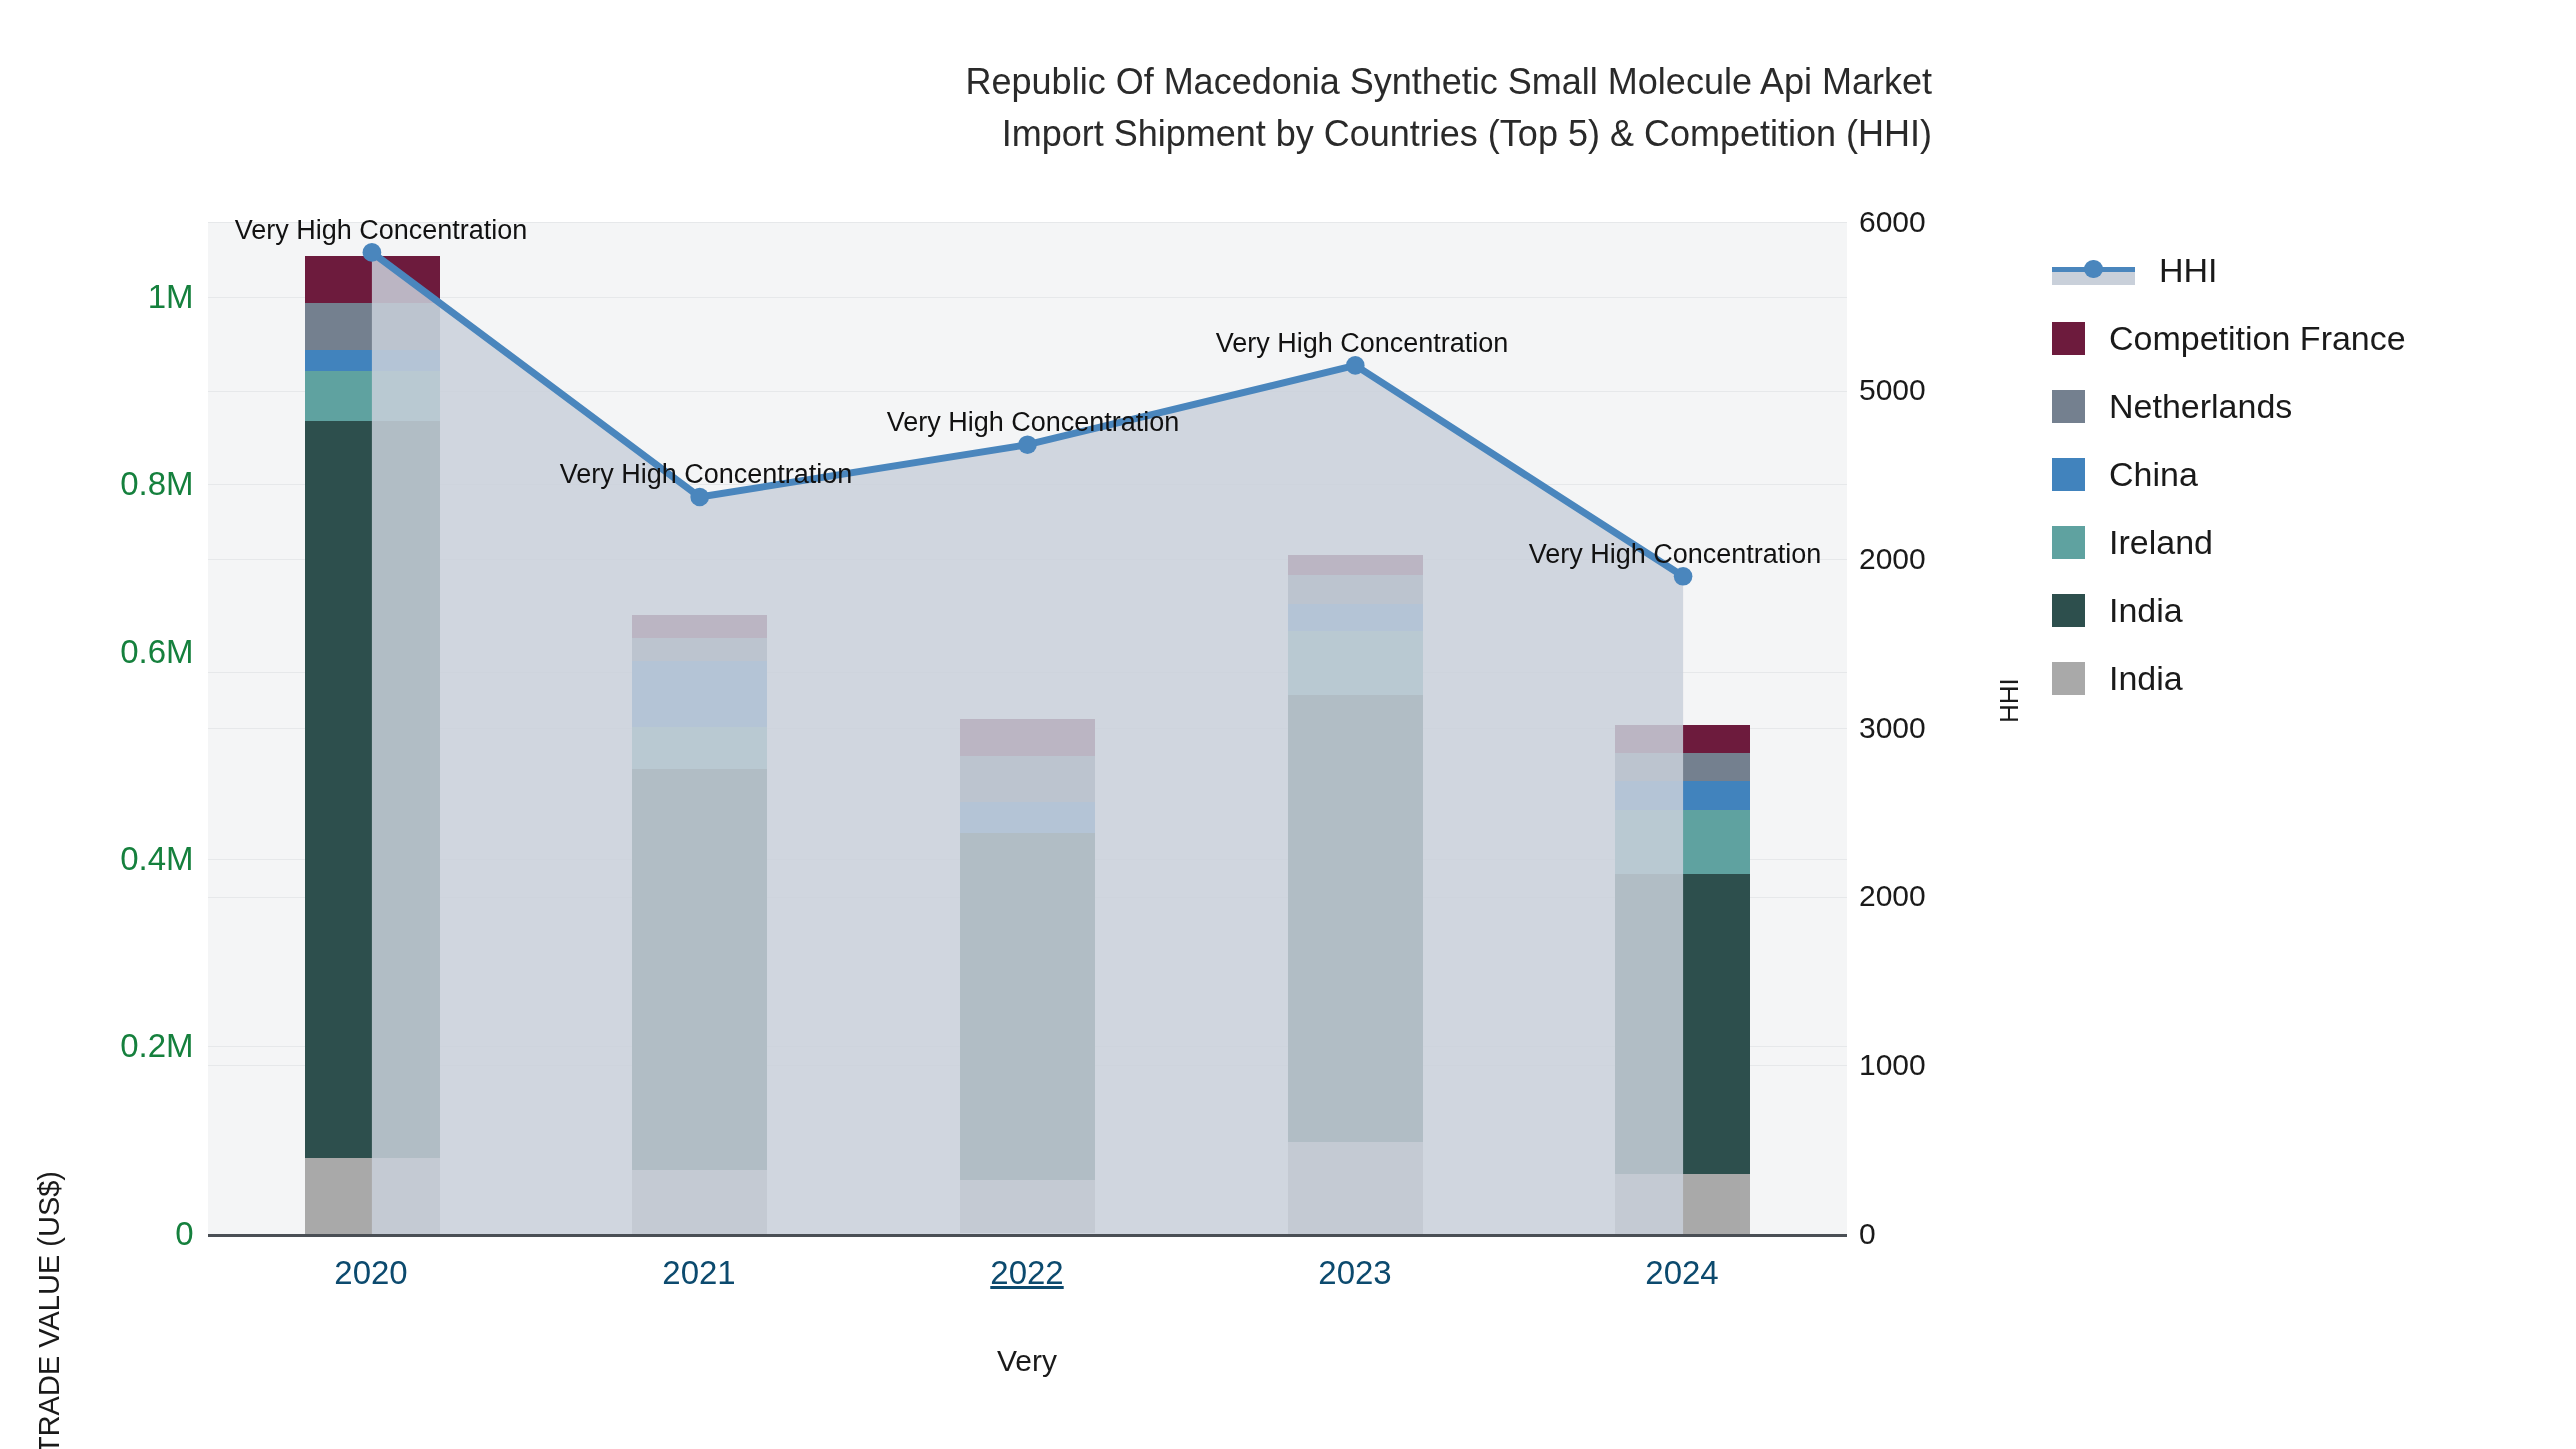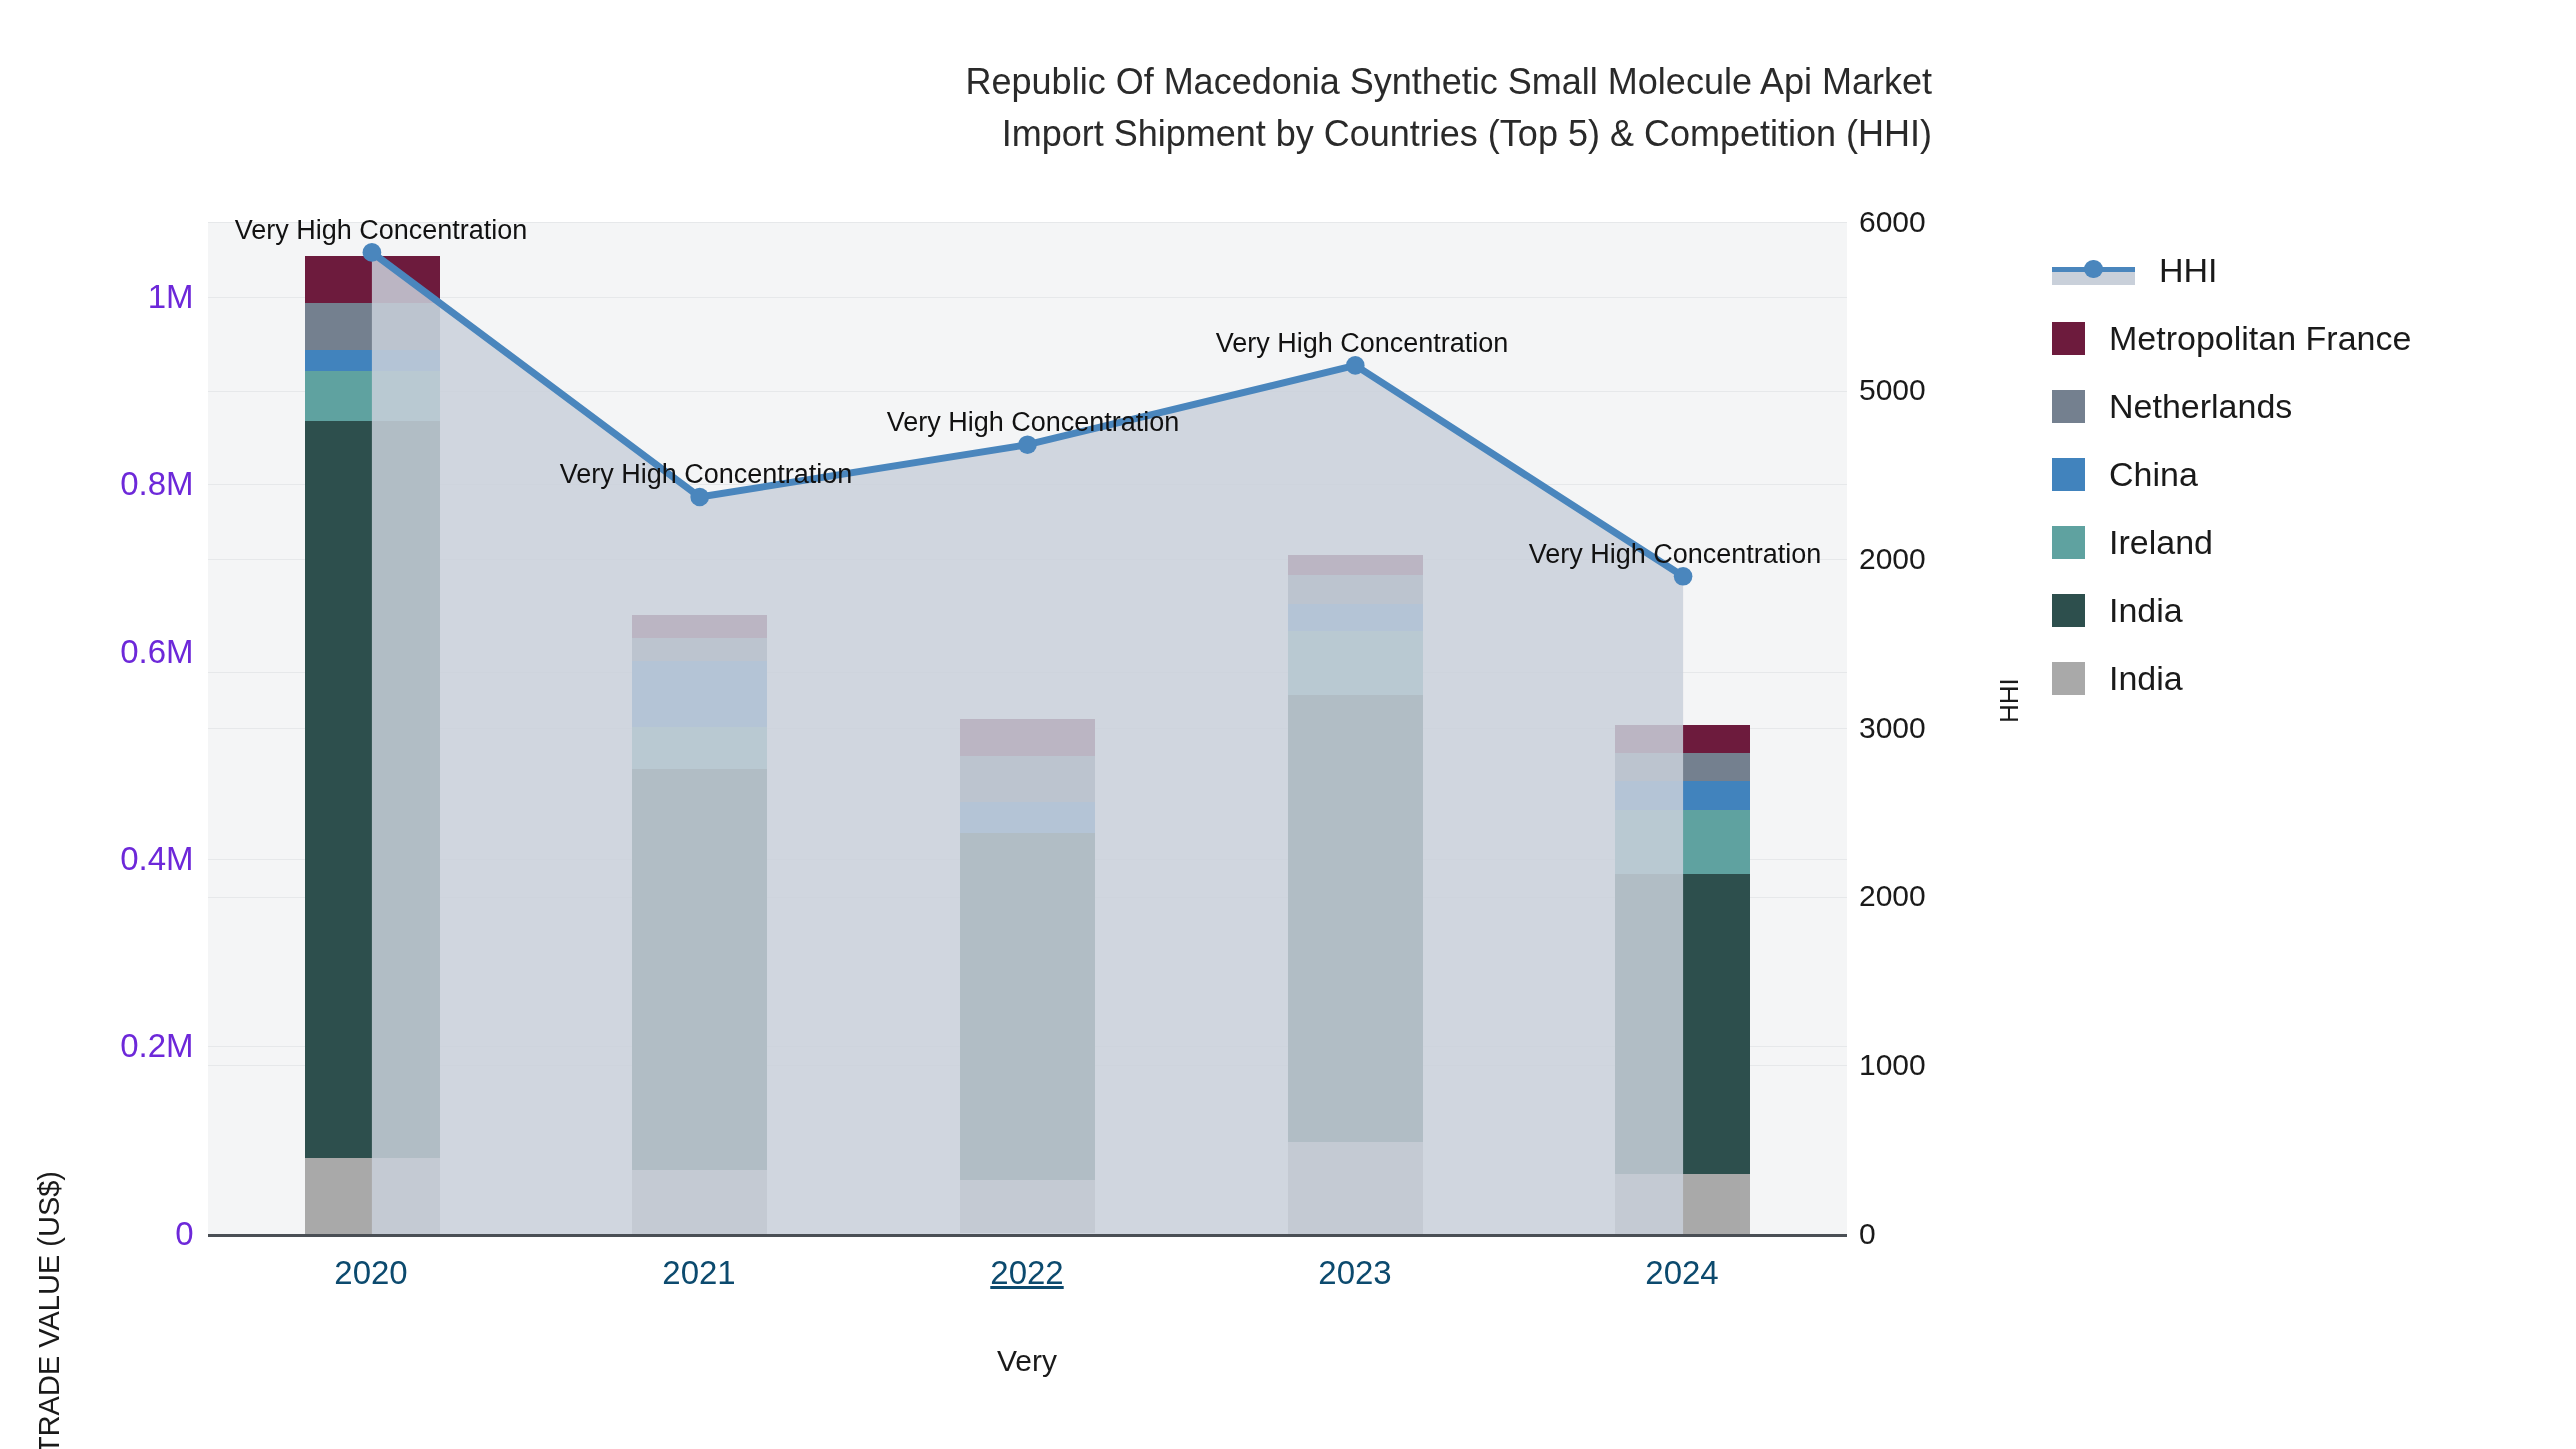--- a/index.html
+++ b/index.html
@@ -20,21 +20,21 @@
   .axis-baseline{position:absolute;left:208px;top:1234px;width:1639px;height:2.9px;background:#4a4f55;}
 
   
   .bar-group{position:absolute;bottom:0;width:135px;}
   .seg{position:absolute;left:0;width:100%;}
 
   
   .overlay-svg{position:absolute;left:208px;top:222px;width:1639px;height:1013px;pointer-events:none;}
 
   
-  .ytick-left{position:absolute;right:1.4px;transform:translateY(-50%);font-size:33px;color:#6d28d9;white-space:nowrap;}
+  .ytick-left{position:absolute;right:1.4px;transform:translateY(-50%);font-size:33px;color:#15803d;white-space:nowrap;}
   .ytick-left-wrap{position:absolute;left:0px;top:0;width:195px;height:1449px;}
   .ytick-right-wrap{position:absolute;left:1859px;top:0;width:215px;height:1449px;}
   .ytick-right{position:absolute;left:0;transform:translateY(-50%);font-size:30px;color:#1a1a1a;white-space:nowrap;}
 
   .xtick{position:absolute;top:1254px;transform:translateX(-50%);font-size:33px;color:#0c4a6e;white-space:nowrap;}
 
   .axis-title-left{position:absolute;left:-114px;top:716px;width:301px;text-align:center;
      transform:rotate(-90deg);transform-origin:center center;font-size:29px;color:#1a1a1a;white-space:nowrap;}
   .axis-title-left-holder{position:absolute;left:13px;top:580px;width:43px;height:286px;}
 
@@ -181,21 +181,21 @@
       <div class="legend-row">
         <div class="legend-line-mark">
           <div class="ll-area"></div>
           <div class="ll-line"></div>
           <div class="ll-dot"></div>
         </div>
         <div class="legend-label">HHI</div>
       </div>
       <div class="legend-row">
         <div class="legend-swatch" style="background: rgb(109, 27, 61);"></div>
-        <div class="legend-label">Metropolitan France</div>
+        <div class="legend-label">Competition France</div>
       </div>
       <div class="legend-row">
         <div class="legend-swatch" style="background: rgb(116, 128, 143);"></div>
         <div class="legend-label">Netherlands</div>
       </div>
       <div class="legend-row">
         <div class="legend-swatch" style="background: rgb(65, 131, 189);"></div>
         <div class="legend-label">China</div>
       </div>
       <div class="legend-row">

